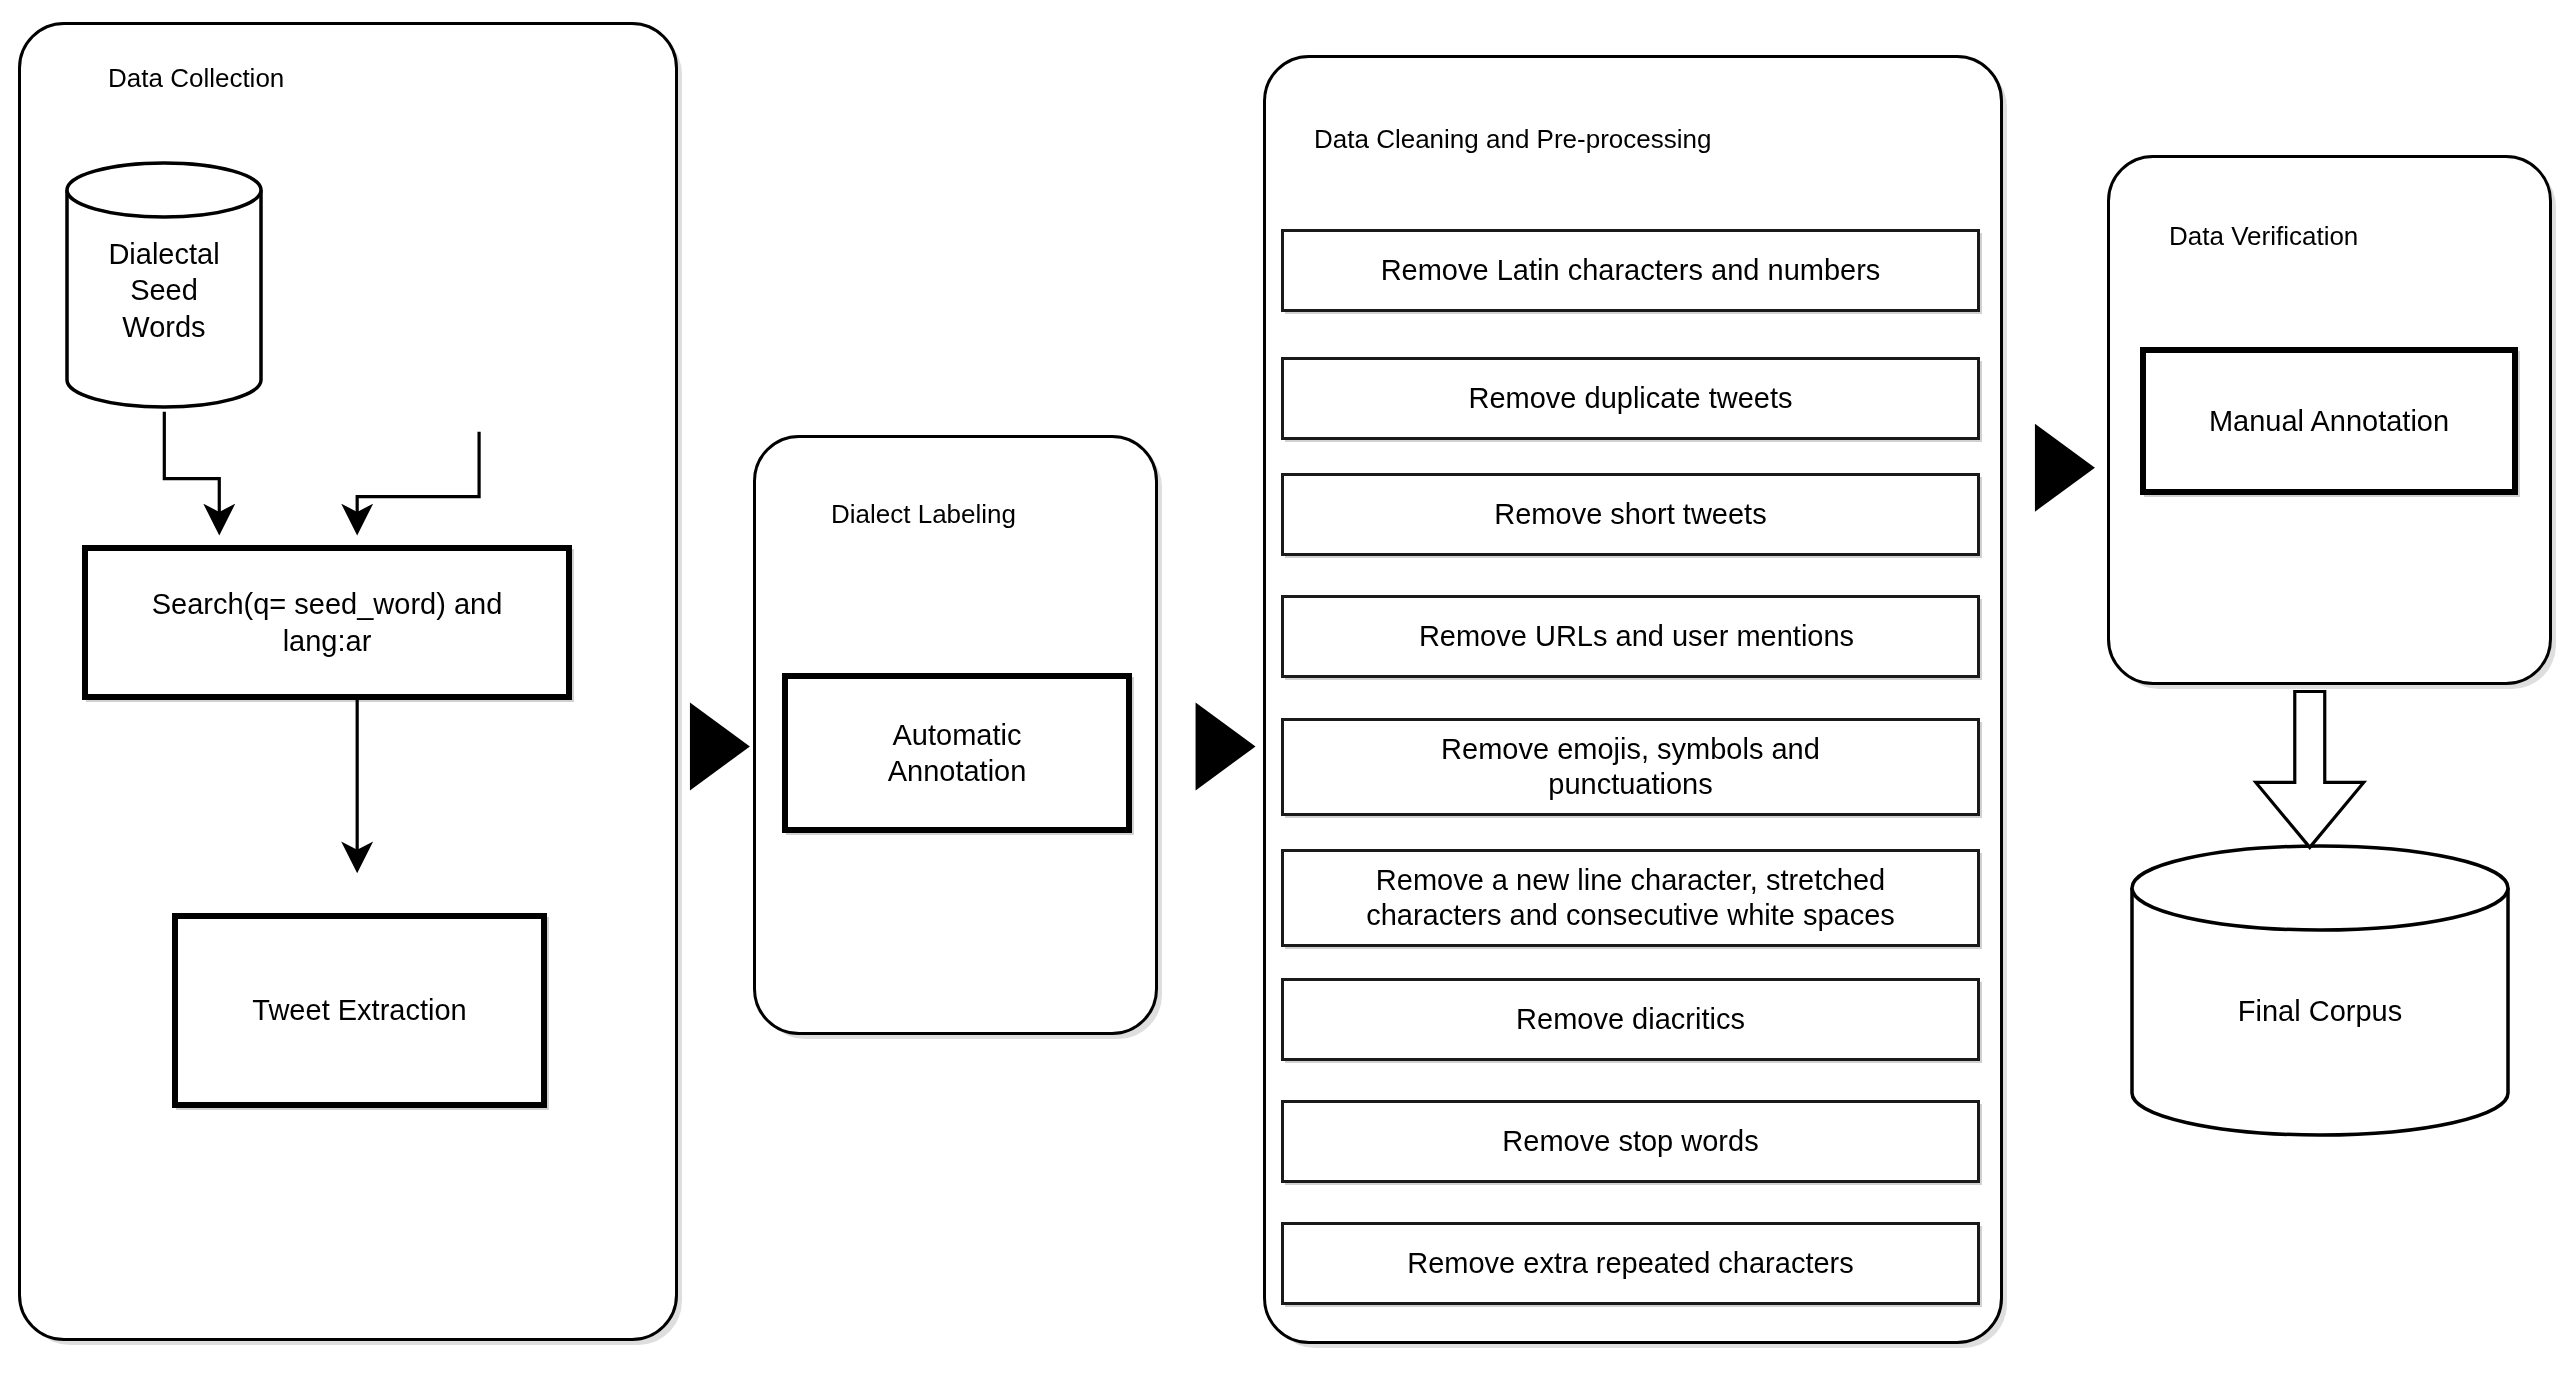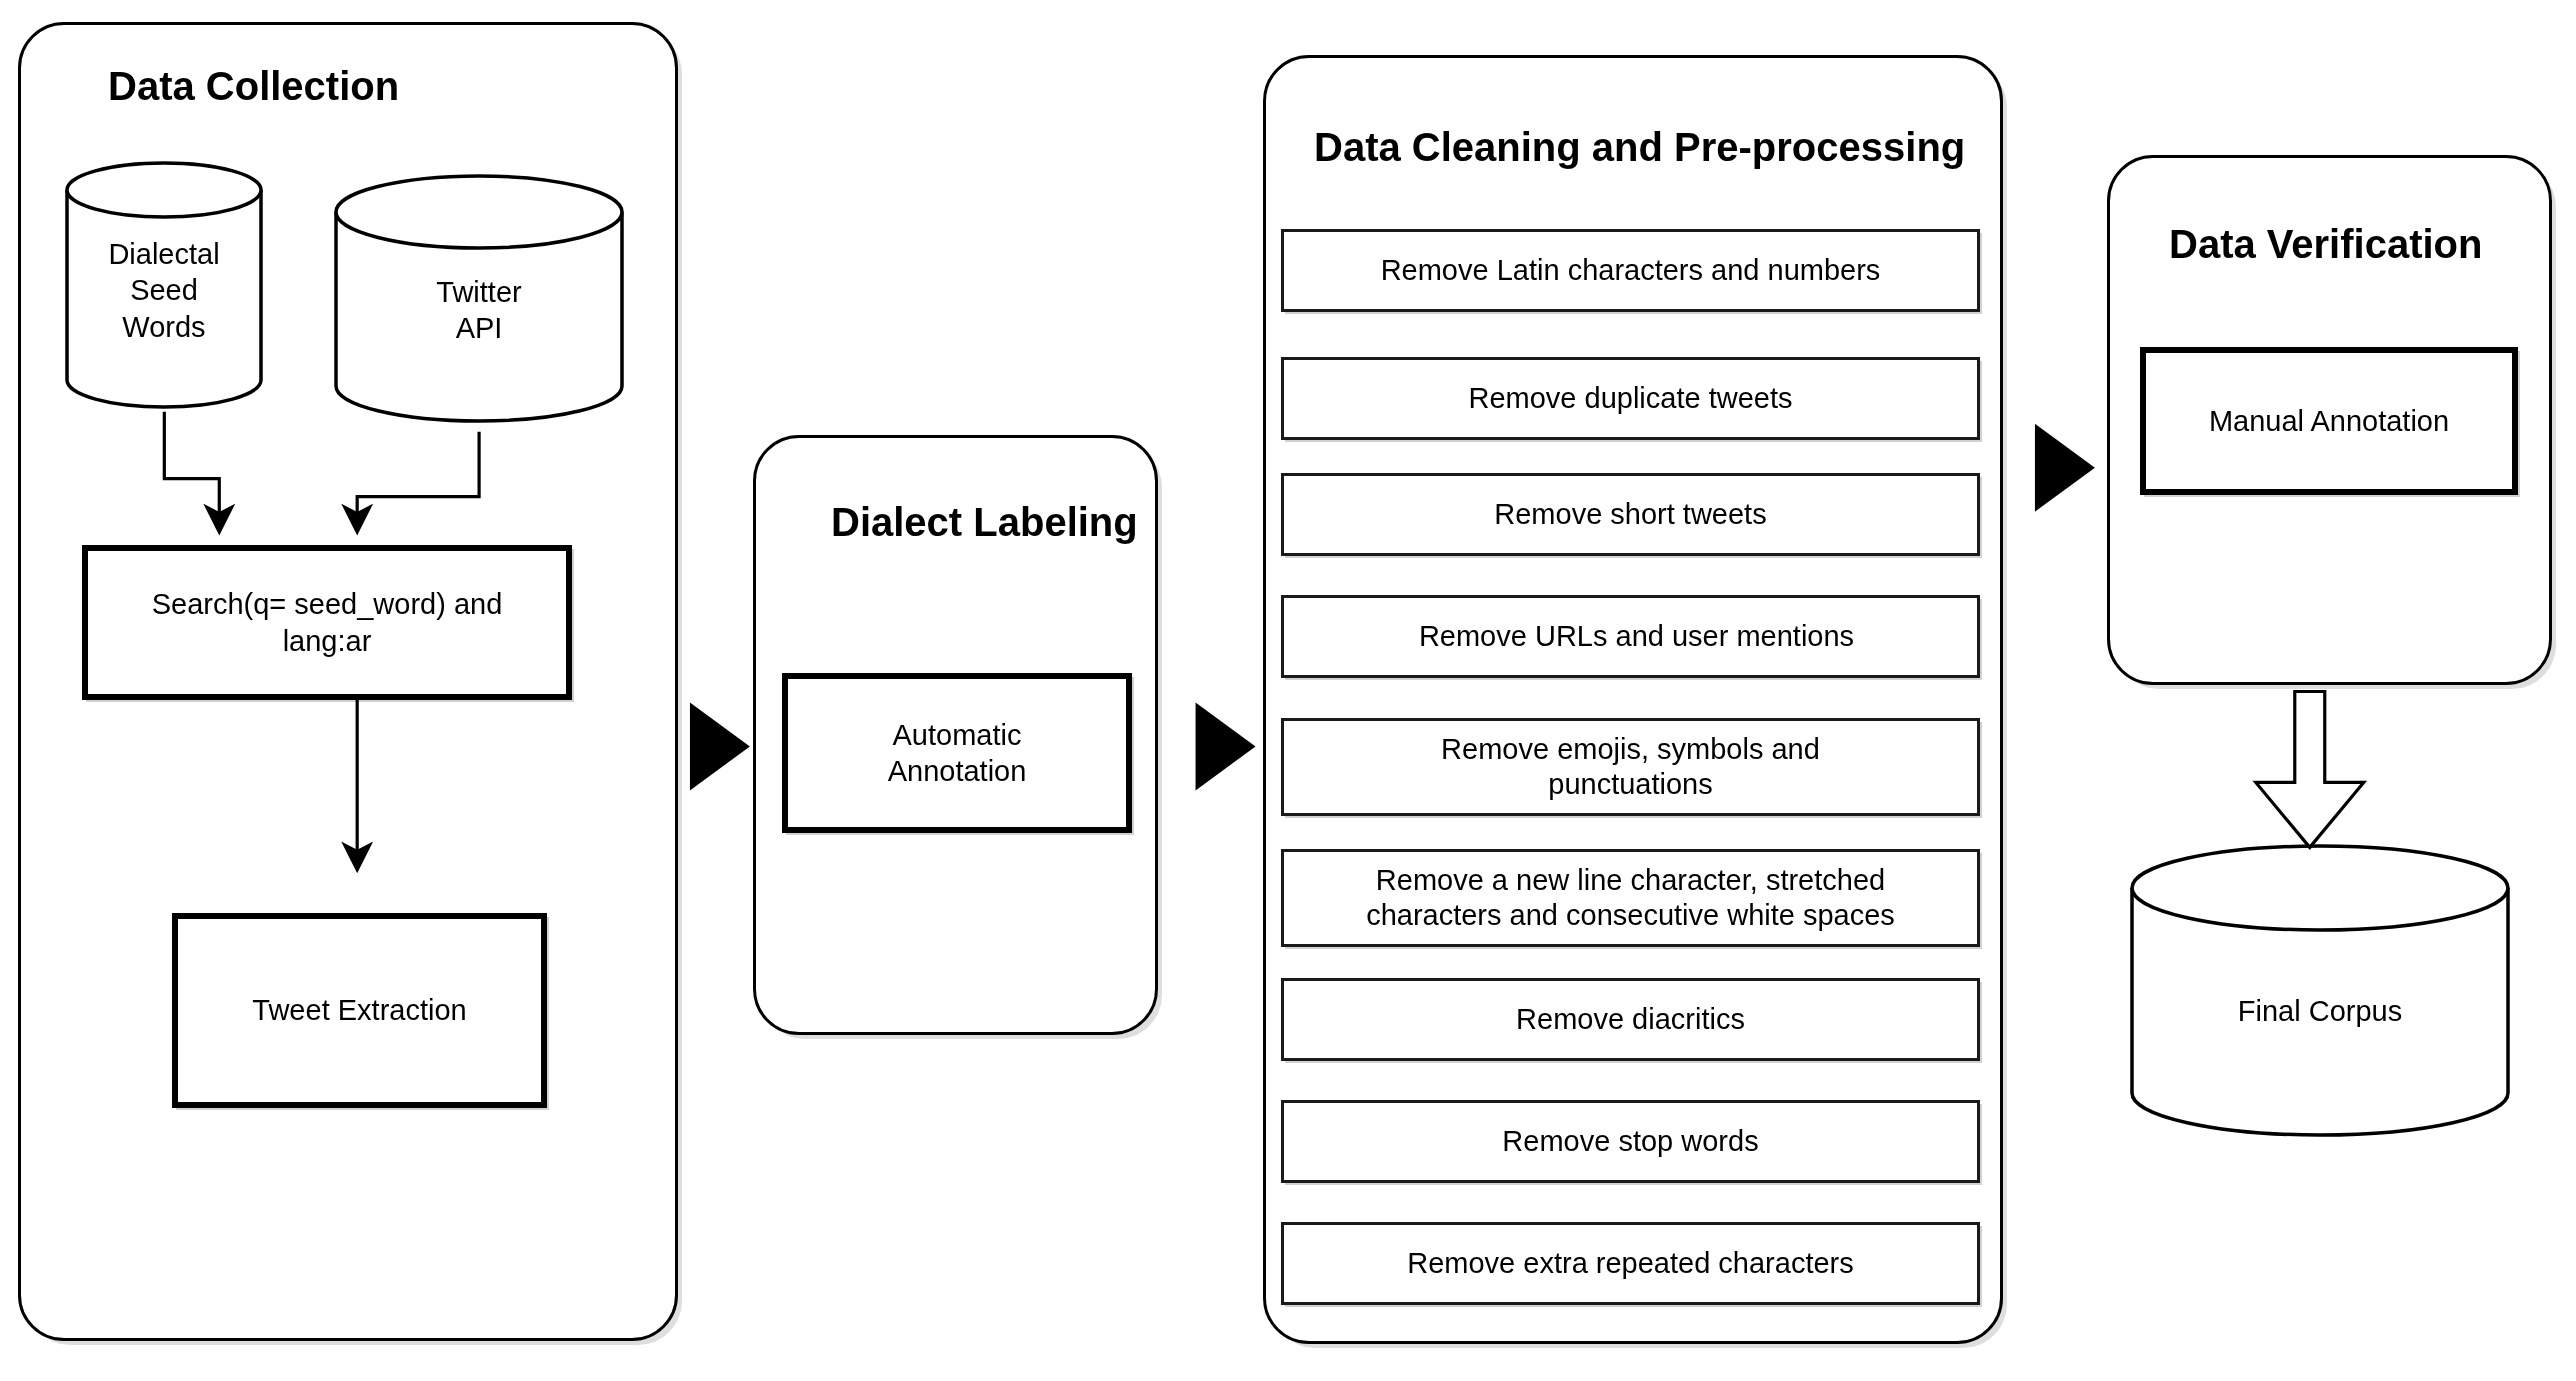--- a/index.html
+++ b/index.html
@@ -28,25 +28,24 @@
   .group-box {
     position: absolute;
     border: 3px solid #000000;
     border-radius: 46px;
     background: #ffffff;
     box-shadow: 6px 6px 0 -2px rgba(0,0,0,0.13);
     box-sizing: border-box;
   }
   .group-title {
     position: absolute;
-    font-size: 40px;
+    font-size: 26px;
     color: #000000;
     white-space: nowrap;
     line-height: 1.1;
-    font-weight: bold;
   }
   
   .proc-box {
     position: absolute;
     border: 6px solid #000000;
     background: #ffffff;
     box-sizing: border-box;
     display: flex;
     align-items: center;
     justify-content: center;
@@ -100,30 +99,20 @@
       <path d="M3 30 L3 220 A97 27 0 0 0 197 220 L197 30" fill="#ffffff" stroke="#000000" stroke-width="3.5"></path>
       <ellipse cx="100" cy="30" rx="97" ry="27" fill="#ffffff" stroke="#000000" stroke-width="3.5"></ellipse>
     </svg>
     <div class="cyl-label" style="top:76px;">
       <div>Dialectal</div>
       <div>Seed</div>
       <div>Words</div>
     </div>
   </div>
 
-  <div class="cyl" style="left:333px; top:172px; width:292px; height:258px;">
-    <svg width="292" height="258" viewBox="0 0 292 258">
-      <path d="M3 40 L3 214 A143 35 0 0 0 289 214 L289 40" fill="#ffffff" stroke="#000000" stroke-width="3.5"></path>
-      <ellipse cx="146" cy="40" rx="143" ry="36" fill="#ffffff" stroke="#000000" stroke-width="3.5"></ellipse>
-    </svg>
-    <div class="cyl-label" style="top:102px;">
-      <div>Twitter</div>
-      <div>API</div>
-    </div>
-  </div>
 
   <div class="proc-box" style="left:82px; top:545px; width:490px; height:155px; flex-direction:column;">
     <div>Search(q= seed_word) and</div>
     <div>lang:ar</div>
   </div>
 
   <div class="proc-box" style="left:172px; top:880px; width:375px; height:195px;margin-top:33px;">Tweet Extraction</div>
 
   <div class="group-box" style="left:753px; top:435px; width:405px; height:600px;"></div>
   <div class="group-title" style="left:831px; top:500px;">Dialect Labeling</div>

